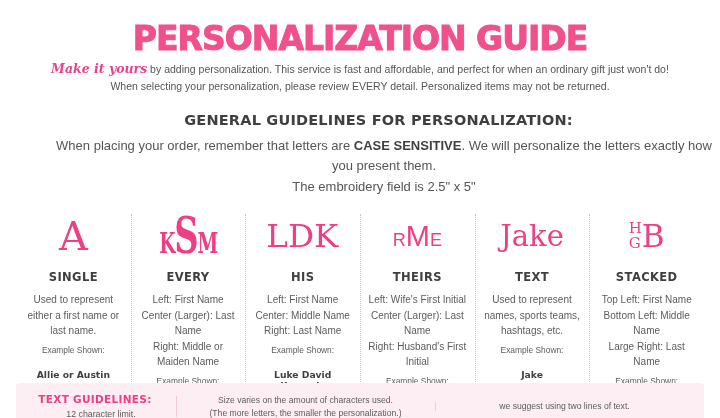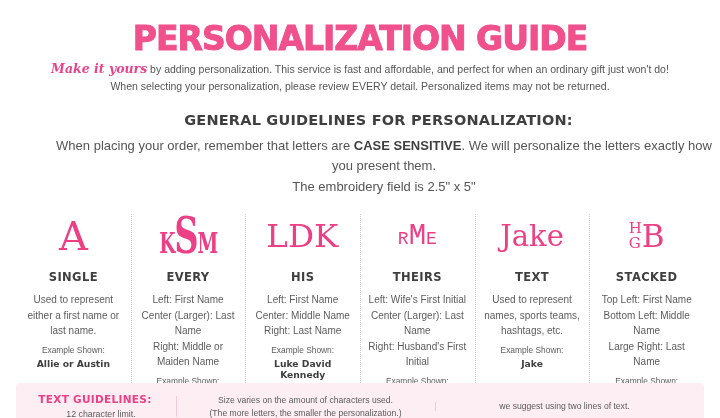--- a/index.html
+++ b/index.html
@@ -121,21 +121,21 @@
     font-size: 27px;
   }
   .sample .his {
     font-family: "DejaVu Serif", serif;
     font-size: 31px;
     letter-spacing: 0px;
     line-height: 1;
     transform: scaleX(1.05);
   }
   .sample .theirs {
-    font-family: Liberation Mono, monospace;
+    font-family: Liberation Sans, sans-serif;
     font-size: 18px;
     line-height: 1;
     text-align: right;
   }
   .sample .theirs .mid {
     font-size: 29px;
   }
   .sample .text {
     font-family: "DejaVu Serif", serif;
     font-size: 29px;
@@ -176,21 +176,21 @@
   .ex-label {
     font-size: 8.4px;
     color: #5c5c5c;
     margin-top: 6px;
   }
   .ex-value {
     font-family: "DejaVu Sans", sans-serif;
     font-weight: bold;
     font-size: 9.2px;
     color: #3f3f3f;
-    margin-top: 3px;
+    margin-top: 14px;
   }
 
   
   .footer {
     position: absolute;
     left: 16px;
     right: 16px;
     bottom: 10px;
     background: #fdeef4;
     border-radius: 4px;

